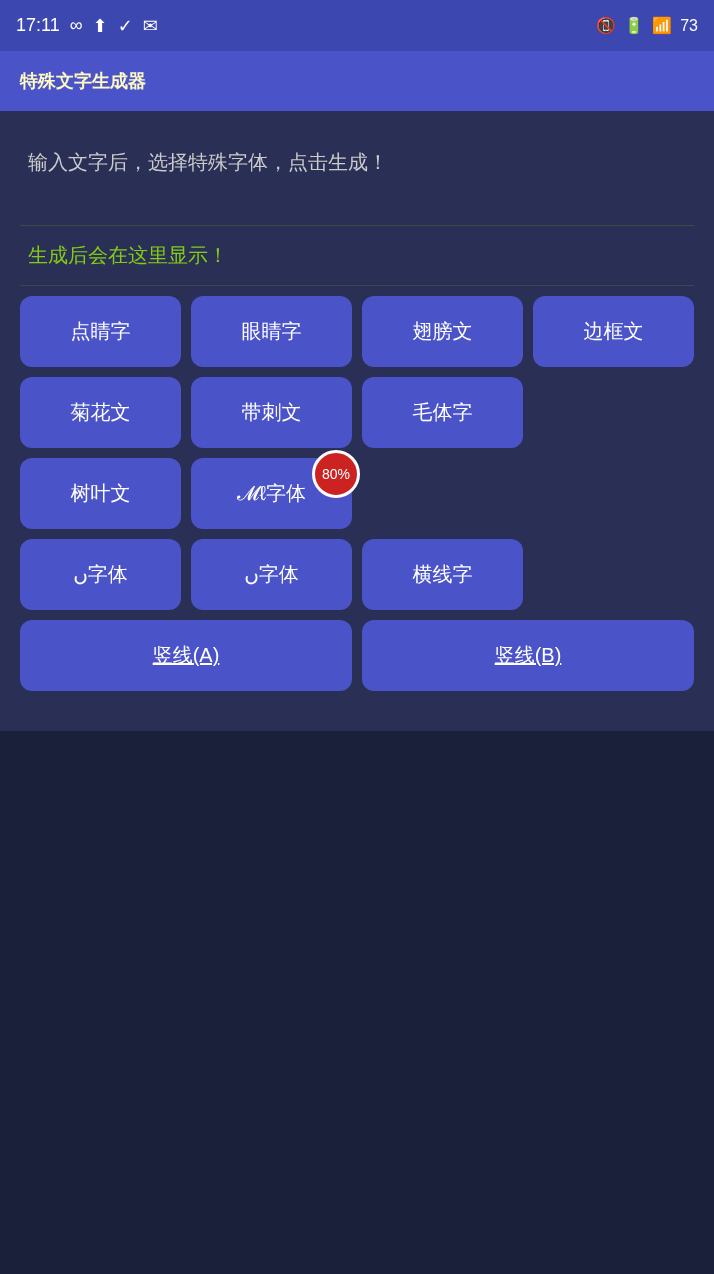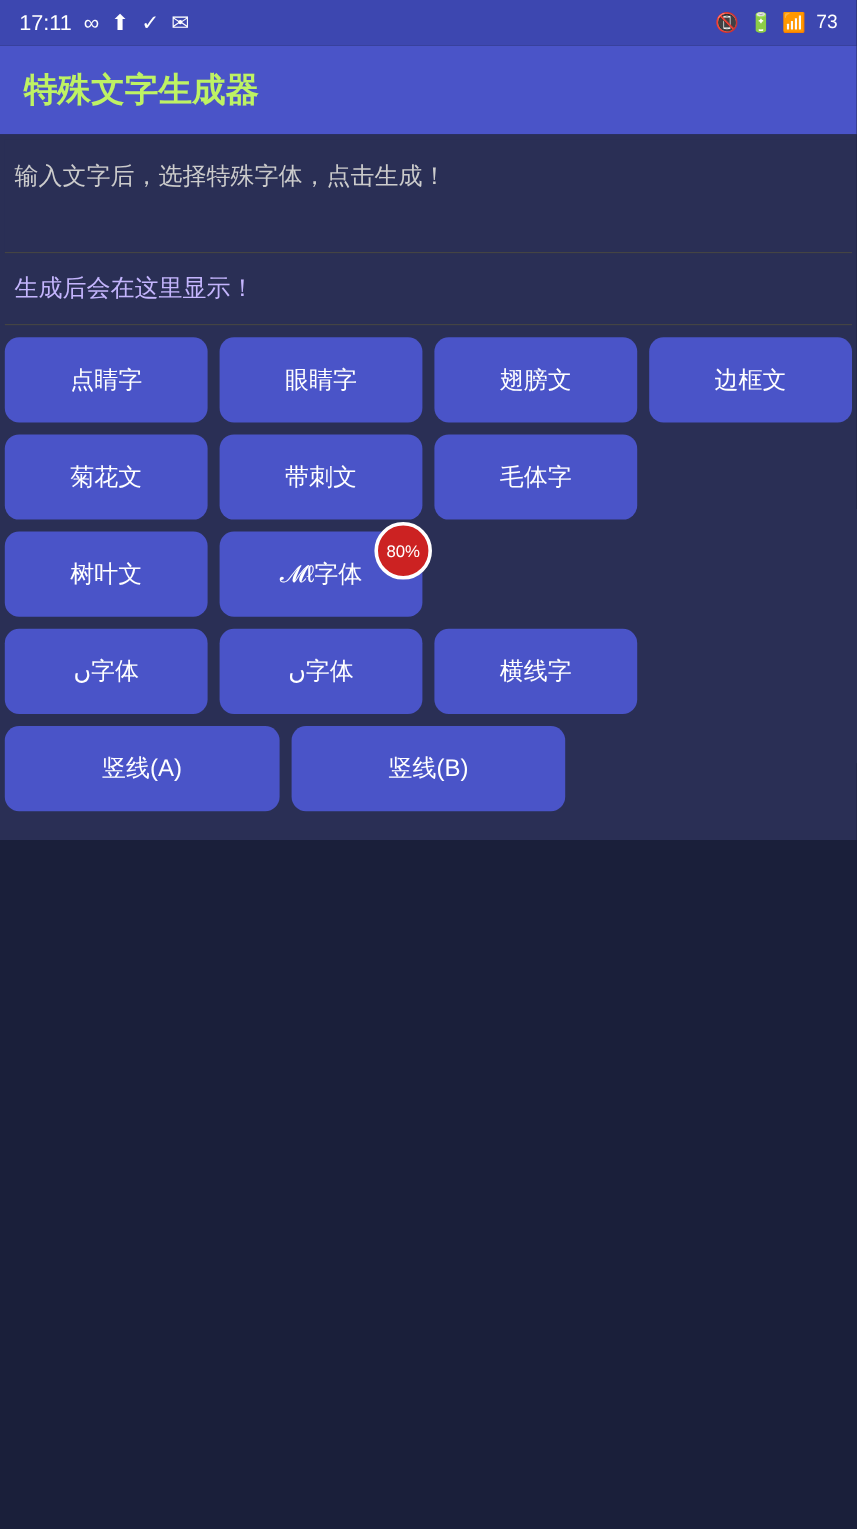--- a/index.html
+++ b/index.html
@@ -9,21 +9,21 @@
       width: 714px;
       min-height: 1274px;
       background-color: #1a1f3a;
       font-family: 'Arial', sans-serif;
       color: #fff;
     }
 
     
     .status-bar {
       background-color: #3d47b0;
-      height: 38px;
+      height: 51px;
       display: flex;
       align-items: center;
       justify-content: space-between;
       padding: 0 16px;
       font-size: 18px;
       color: #fff;
     }
 
     .status-left {
       display: flex;
@@ -38,29 +38,29 @@
       font-size: 16px;
     }
 
     
     .app-bar {
       background-color: #4a54c8;
       padding: 18px 20px;
     }
 
     .app-bar-title {
-      font-size: 28px;
+      font-size: 18px;
       font-weight: bold;
-      color: #bef264;
+      color: #fef9c3;
     }
 
     
     .main-content {
       background-color: #2a2f55;
-      padding: 4px;
+      padding: 20px;
     }
 
     
     .input-area {
       background-color: #2a2f55;
       padding: 16px 0 8px 0;
       border-bottom: 1px solid #444;
     }
 
     .input-hint {
@@ -83,40 +83,41 @@
 
     
     .output-area {
       padding: 16px 8px;
       border-bottom: 1px solid #444;
       min-height: 60px;
     }
 
     .output-hint {
       font-size: 20px;
-      color: #c4b5fd;
+      color: #84cc16;
     }
 
     
     .buttons-section {
       padding: 10px 0;
     }
 
     .buttons-grid {
       display: grid;
       grid-template-columns: repeat(4, 1fr);
       gap: 10px;
       margin-bottom: 10px;
     }
 
     .buttons-grid-3 {
       display: grid;
-      grid-template-columns: repeat(3, 1fr);
+      grid-template-columns: repeat(2, 1fr);
       gap: 10px;
       margin-bottom: 10px;
+      text-decoration: underline;
     }
 
     .func-btn {
       background-color: #4a54c8;
       border: none;
       border-radius: 12px;
       color: #fff;
       font-size: 20px;
       padding: 22px 8px;
       cursor: pointer;

